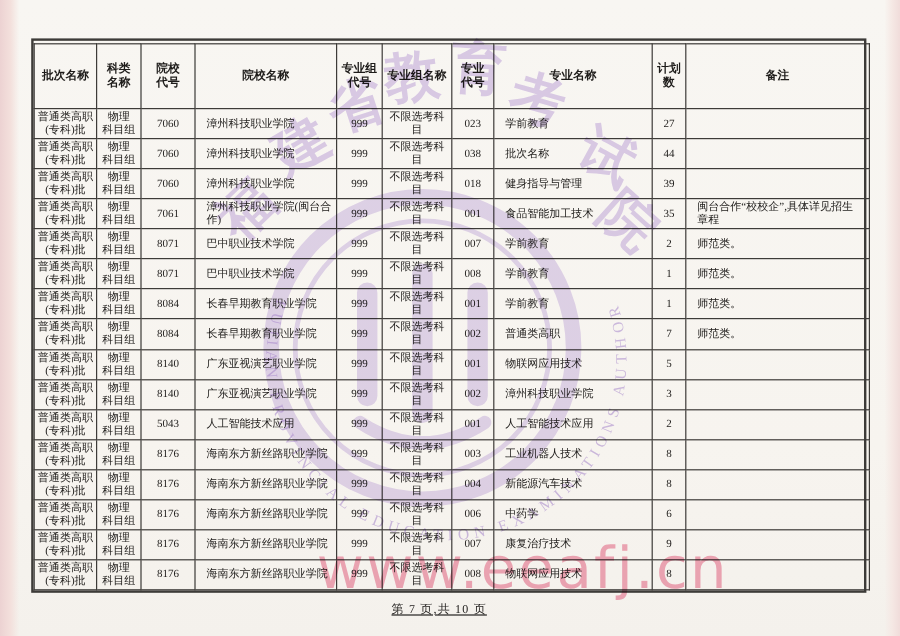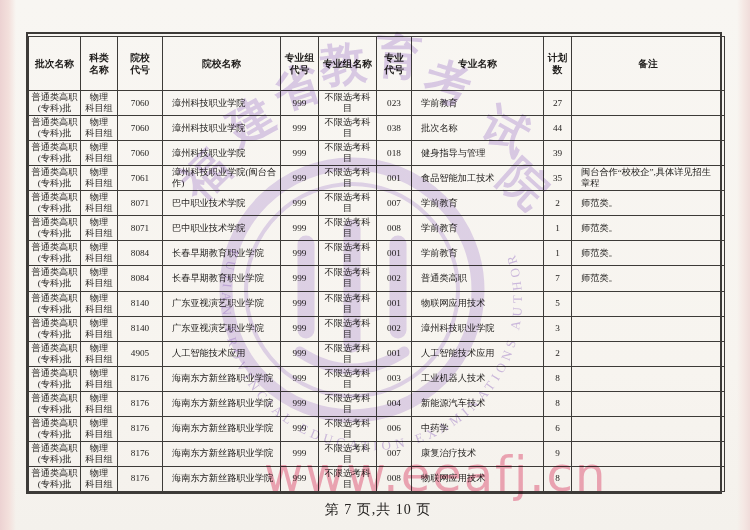--- a/index.html
+++ b/index.html
@@ -28,22 +28,22 @@
   th, td {
     border:1px solid #3d3b38; color:#1e1c1a;
     font-size:9.2px; line-height:1.2; padding:1px 2px;
     vertical-align:middle; white-space:pre-line; overflow:hidden;
   }
   th { font-size:9.8px; font-weight:bold; text-align:center; height:54px; }
   tbody tr { height:25px; }
   td.c { text-align:center; }
   td.l { text-align:left; padding-left:9px; }
   .footer {
-    position:absolute; left:16px; top:501px; width:724px; text-align:center;
-    font-size:14px; color:#242220; letter-spacing:1px;
+    position:absolute; left:4px; top:501px; width:724px; text-align:center;
+    font-size:10px; color:#242220; letter-spacing:1px;text-decoration:underline;
   }
   .seal { position:absolute; left:0; top:0; pointer-events:none; mix-blend-mode:multiply; }
   .url-watermark {
     position:absolute; left:228px; top:446px; pointer-events:none;
     font-family:"DejaVu Sans","Liberation Sans",sans-serif;
     font-size:48px; font-weight:normal; letter-spacing:2px;
     color:rgba(240,152,176,0.82); mix-blend-mode:multiply;margin-left:36px;
   }
 </style>
 </head>
@@ -228,21 +228,21 @@
             <td class="c">002</td>
             <td class="l">漳州科技职业学院</td>
             <td class="c">3</td>
             <td class="l"></td>
           </tr>
           <tr>
             <td class="c">普通类高职
 (专科)批</td>
             <td class="c">物理
 科目组</td>
-            <td class="c">4905</td>
+            <td class="c">5043</td>
             <td class="l">人工智能技术应用</td>
             <td class="c">999</td>
             <td class="c">不限选考科目</td>
             <td class="c">001</td>
             <td class="l">人工智能技术应用</td>
             <td class="c">2</td>
             <td class="l"></td>
           </tr>
           <tr>
             <td class="c">普通类高职

